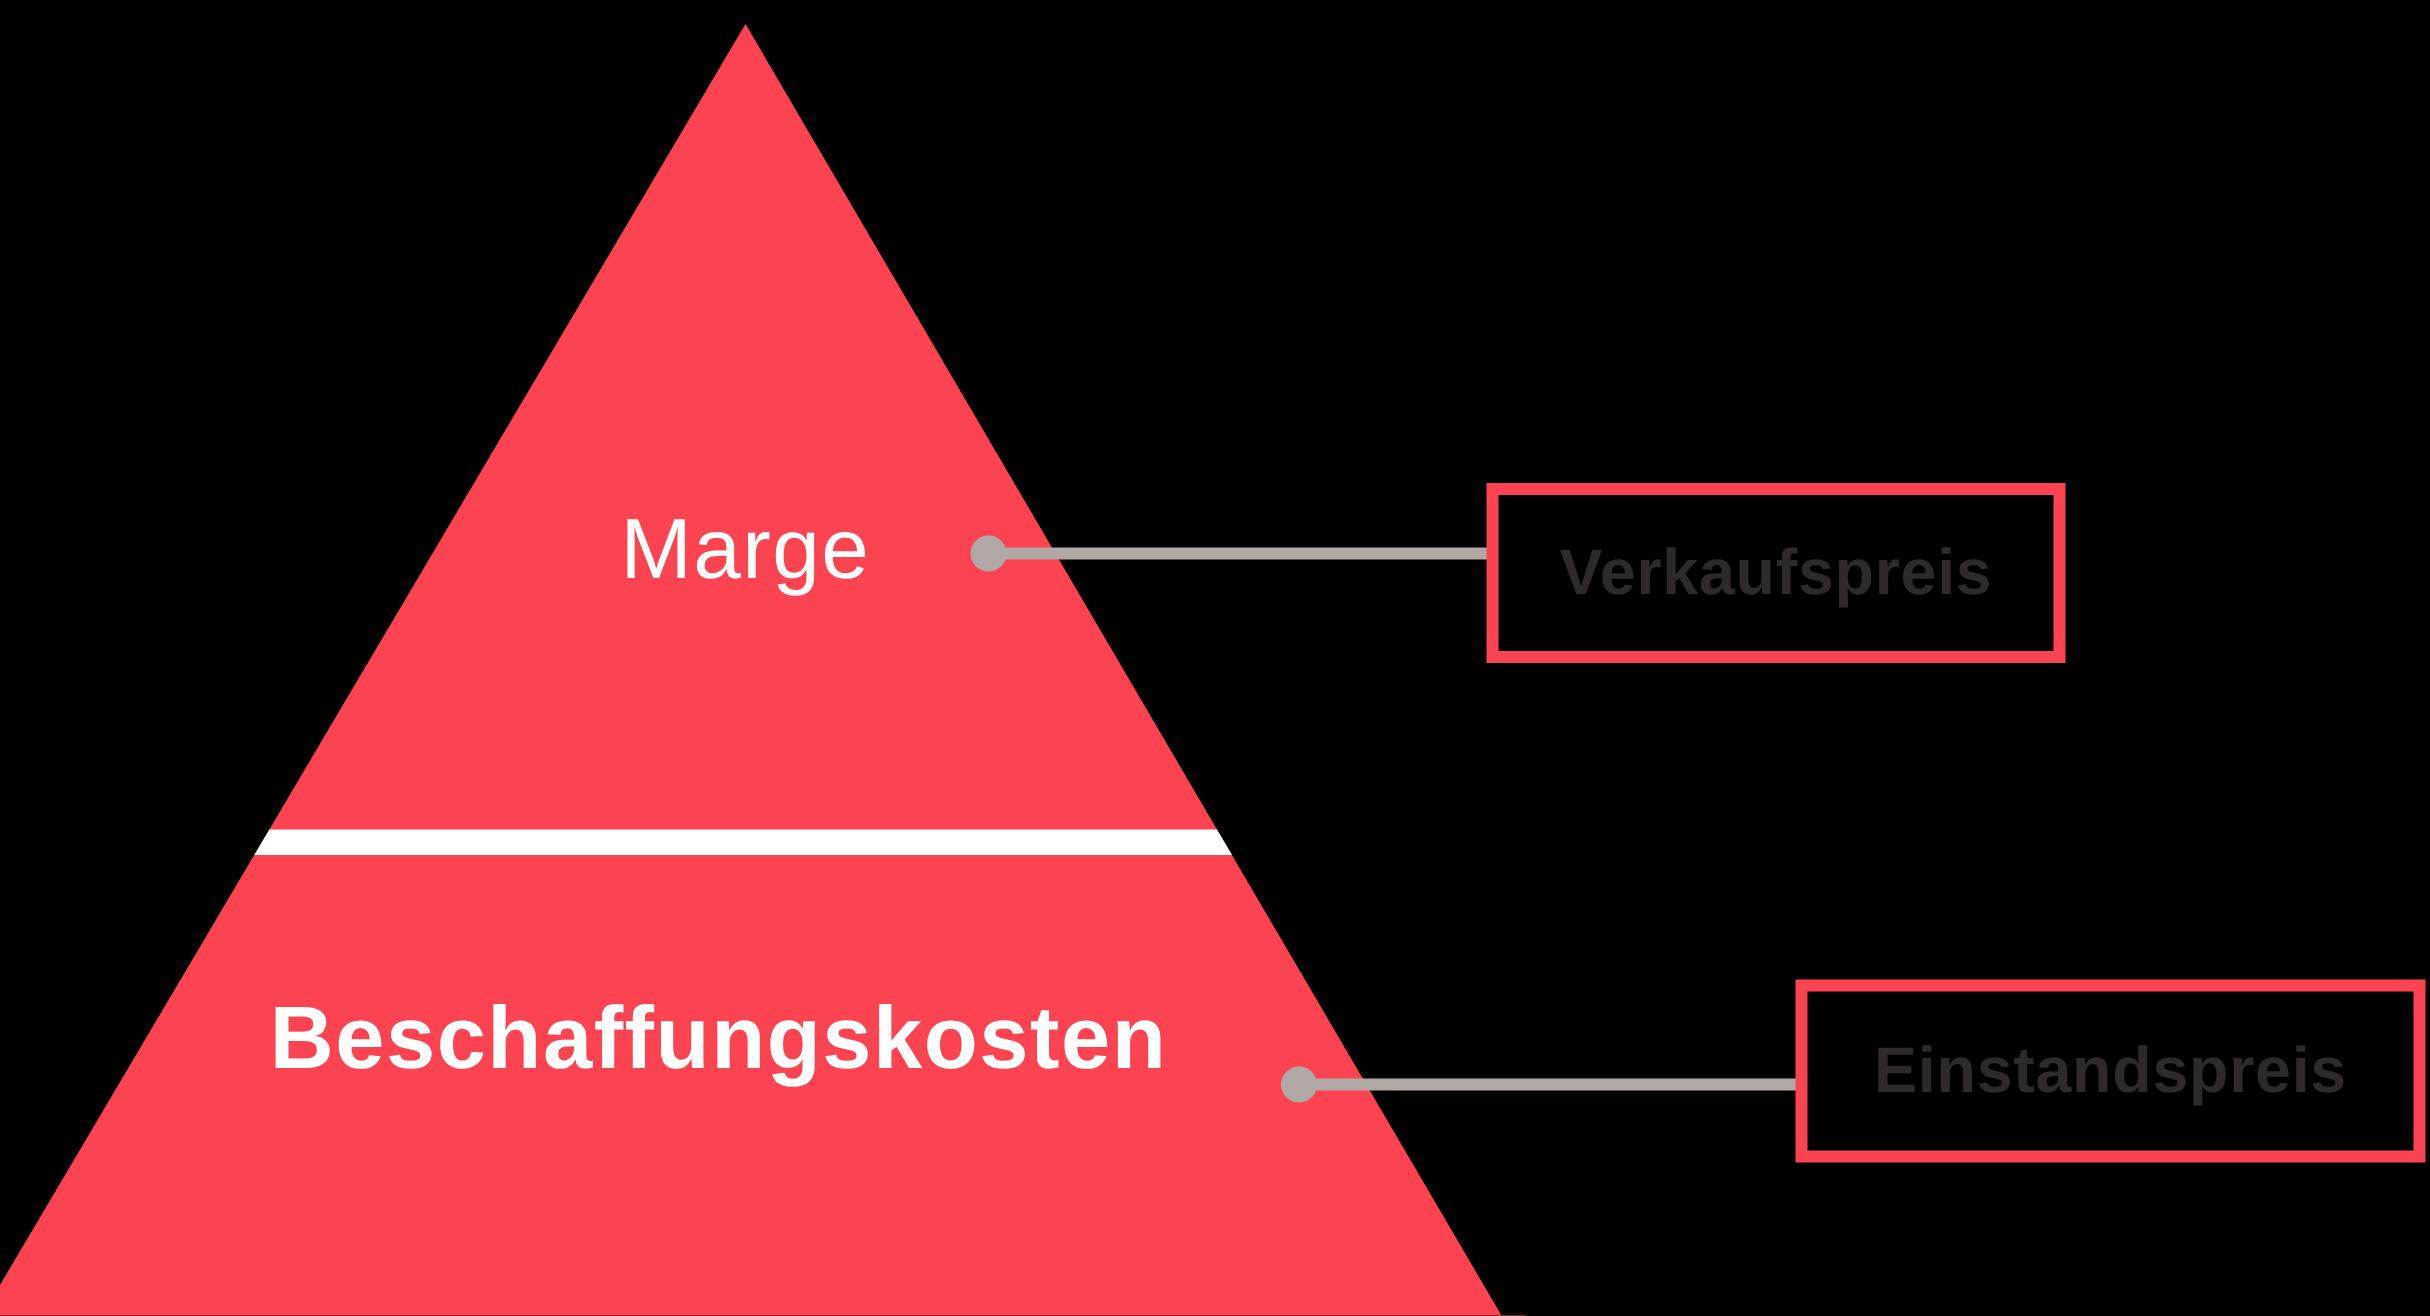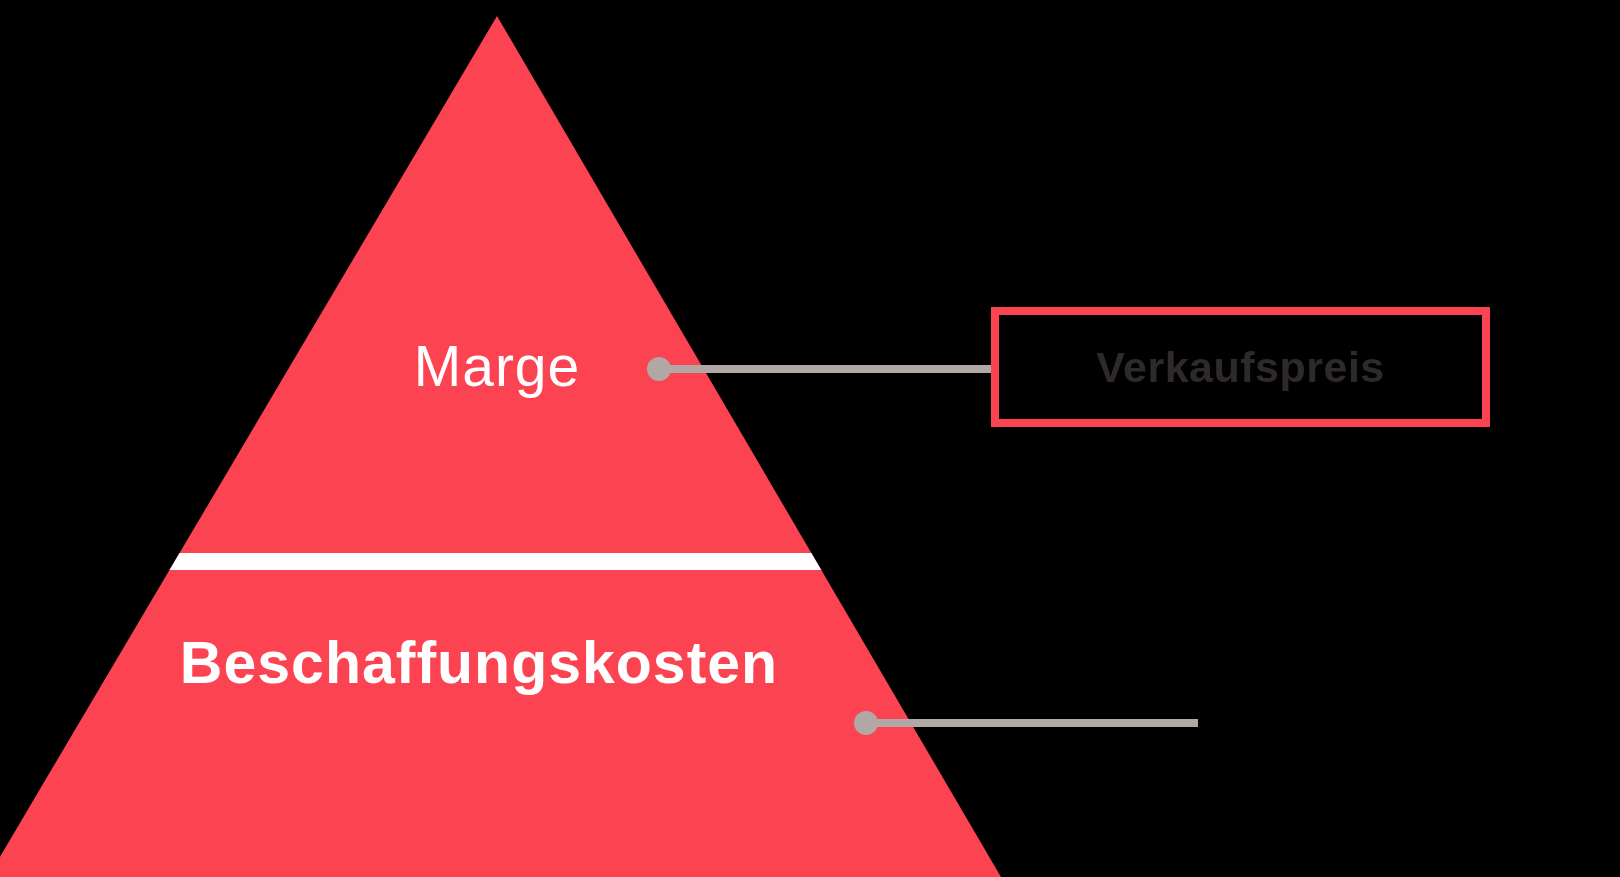--- a/index.html
+++ b/index.html
@@ -25,38 +25,38 @@
   }
   .triangle-fill{position:absolute;left:0;top:0;width:1020px;height:877px;background:var(--red);}
   .divider{position:absolute;left:0;top:553px;width:1020px;height:17px;background:var(--white);}
 
   
   .seg-label{
     position:absolute;transform:translate(-50%,-50%);
     color:var(--white);white-space:nowrap;letter-spacing:1px;
   }
   .seg-label.marge{left:497px;top:366px;font-size:57px;font-weight:normal;}
-  .seg-label.besch{left:479px;top:663px;font-size:59px;font-weight:bold;}
+  .seg-label.besch{left:479px;top:692px;font-size:59px;font-weight:bold;}
   .seg-label.inkl{left:480px;top:739px;font-size:57px;font-weight:normal;}
 
   
   .connector{position:absolute;height:8px;background:var(--gray);}
   .connector.c1{left:659px;top:365px;width:334px;}
   .connector.c2{left:866px;top:719px;width:332px;}
   .dot{position:absolute;width:24px;height:24px;border-radius:50%;background:var(--gray);}
   .dot.d1{left:647px;top:357px;}
   .dot.d2{left:854px;top:711px;}
 
   
   .callout{
     position:absolute;box-sizing:border-box;
     border:8px solid var(--red);
     display:flex;align-items:center;justify-content:center;
   }
-  .callout.b1{left:991px;top:307px;width:499px;height:120px;}
+  .callout.b1{left:991px;top:322px;width:386px;height:120px;}
   .callout.b2{left:1197px;top:653px;width:420px;height:122px;}
   .callout-label{
     color:var(--dark);font-size:43px;font-weight:bold;
     letter-spacing:0.5px;white-space:nowrap;
   }
 </style>
 </head>
 <body>
 
 <div class="stage">
@@ -72,14 +72,17 @@
 
 
   <div class="connector c1"></div>
   <div class="dot d1"></div>
   <div class="callout b1">
     <span class="callout-label">Verkaufspreis</span>
   </div>
 
   <div class="connector c2"></div>
   <div class="dot d2"></div>
+  <div class="callout b2">
+    <span class="callout-label">Einstandspreis</span>
+  </div>
 
 </div>
 
 </body></html>

